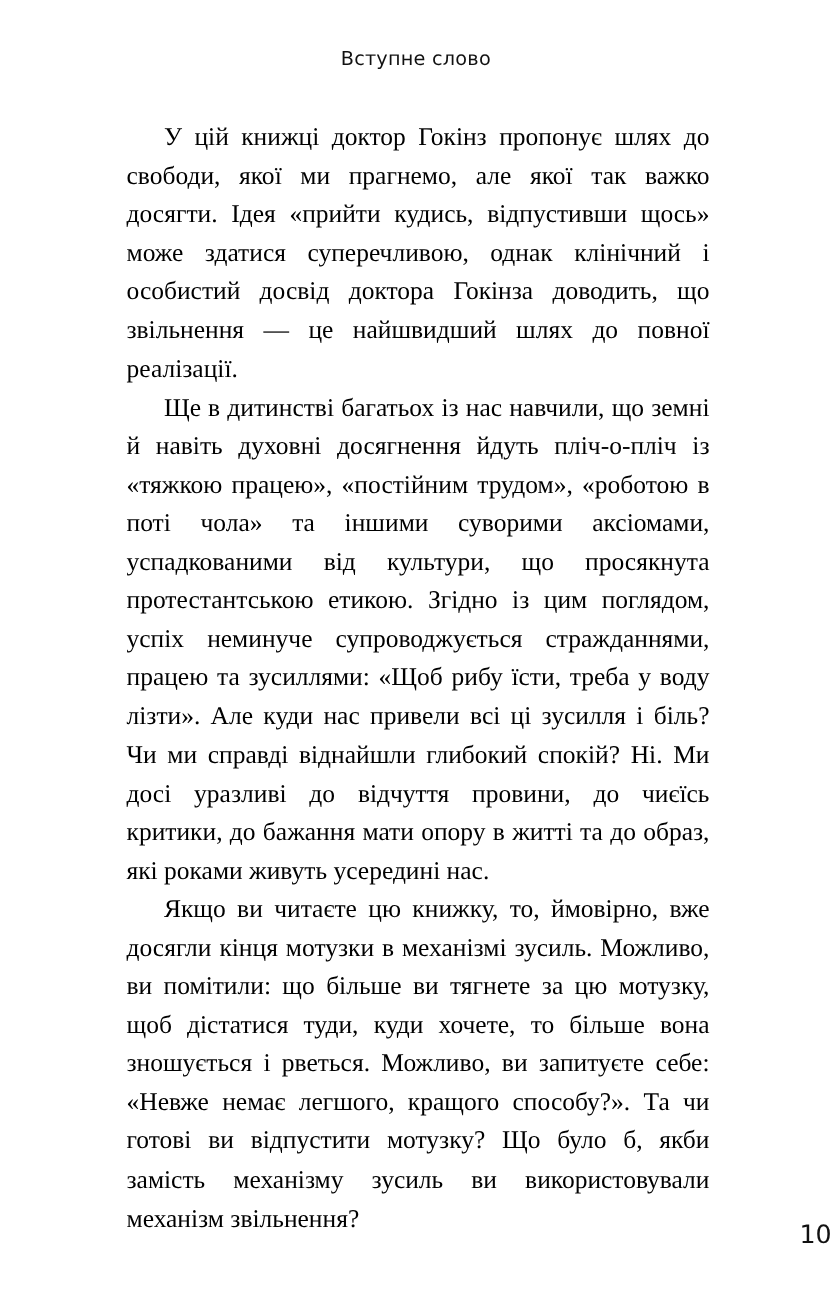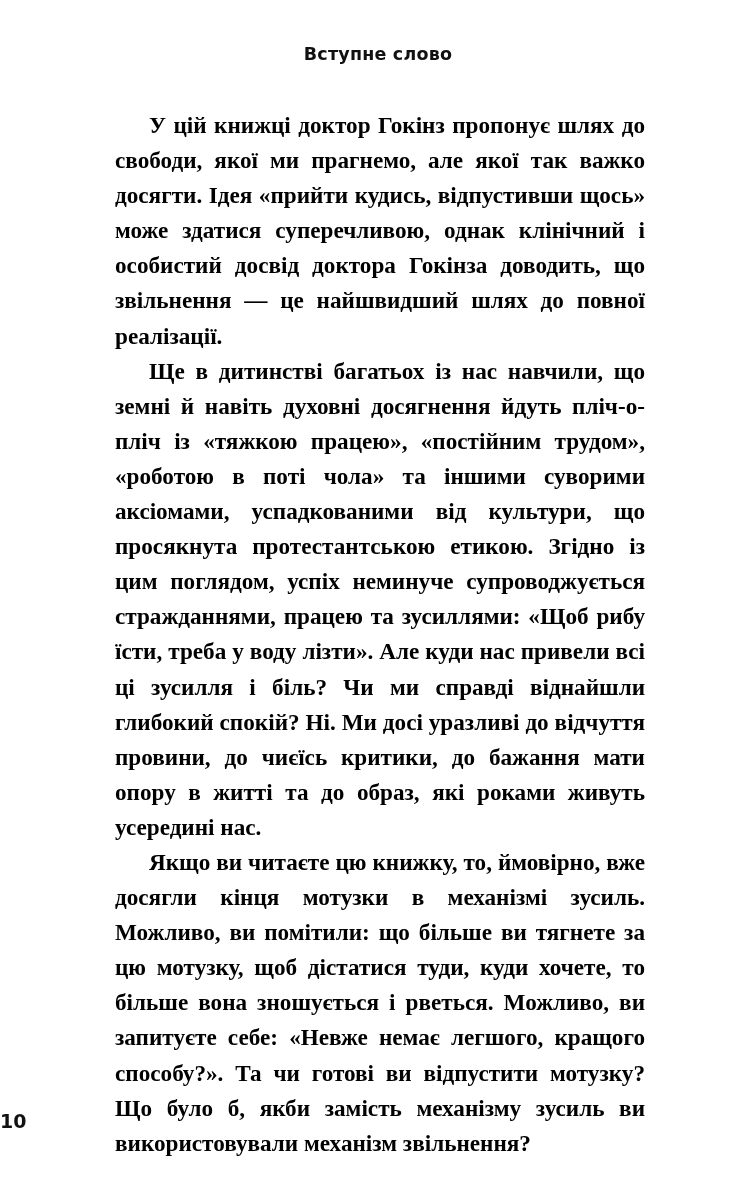--- a/index.html
+++ b/index.html
@@ -14,21 +14,20 @@
     color: #000000;
     position: relative;
     overflow: hidden;
   }
 
   .page {
     width: 744px;
     height: 1181px;
     position: relative;
     box-sizing: border-box;
-    font-weight: bold;
   }
 
   .running-head {
     position: absolute;
     top: 44px;
     left: 0;
     width: 756px;
     text-align: center;
     font-family: "DejaVu Sans", "Liberation Sans", sans-serif;
     font-size: 17.5px;
@@ -63,23 +62,23 @@
   
   .text-block p {
     text-align-last: left;
   }
 
   .folio {
     position: absolute;
     top: 1110px;
     left: 0;
     width: 756px;
-    text-align: left;
+    text-align: right;
     font-family: "DejaVu Sans", "Liberation Sans", sans-serif;
-    font-size: 19px;
+    font-size: 23px;
     color: #111111;
   }
 </style>
 </head>
 <body>
 
 <div class="page">
 
   <div class="running-head">Вступне слово</div>
 

